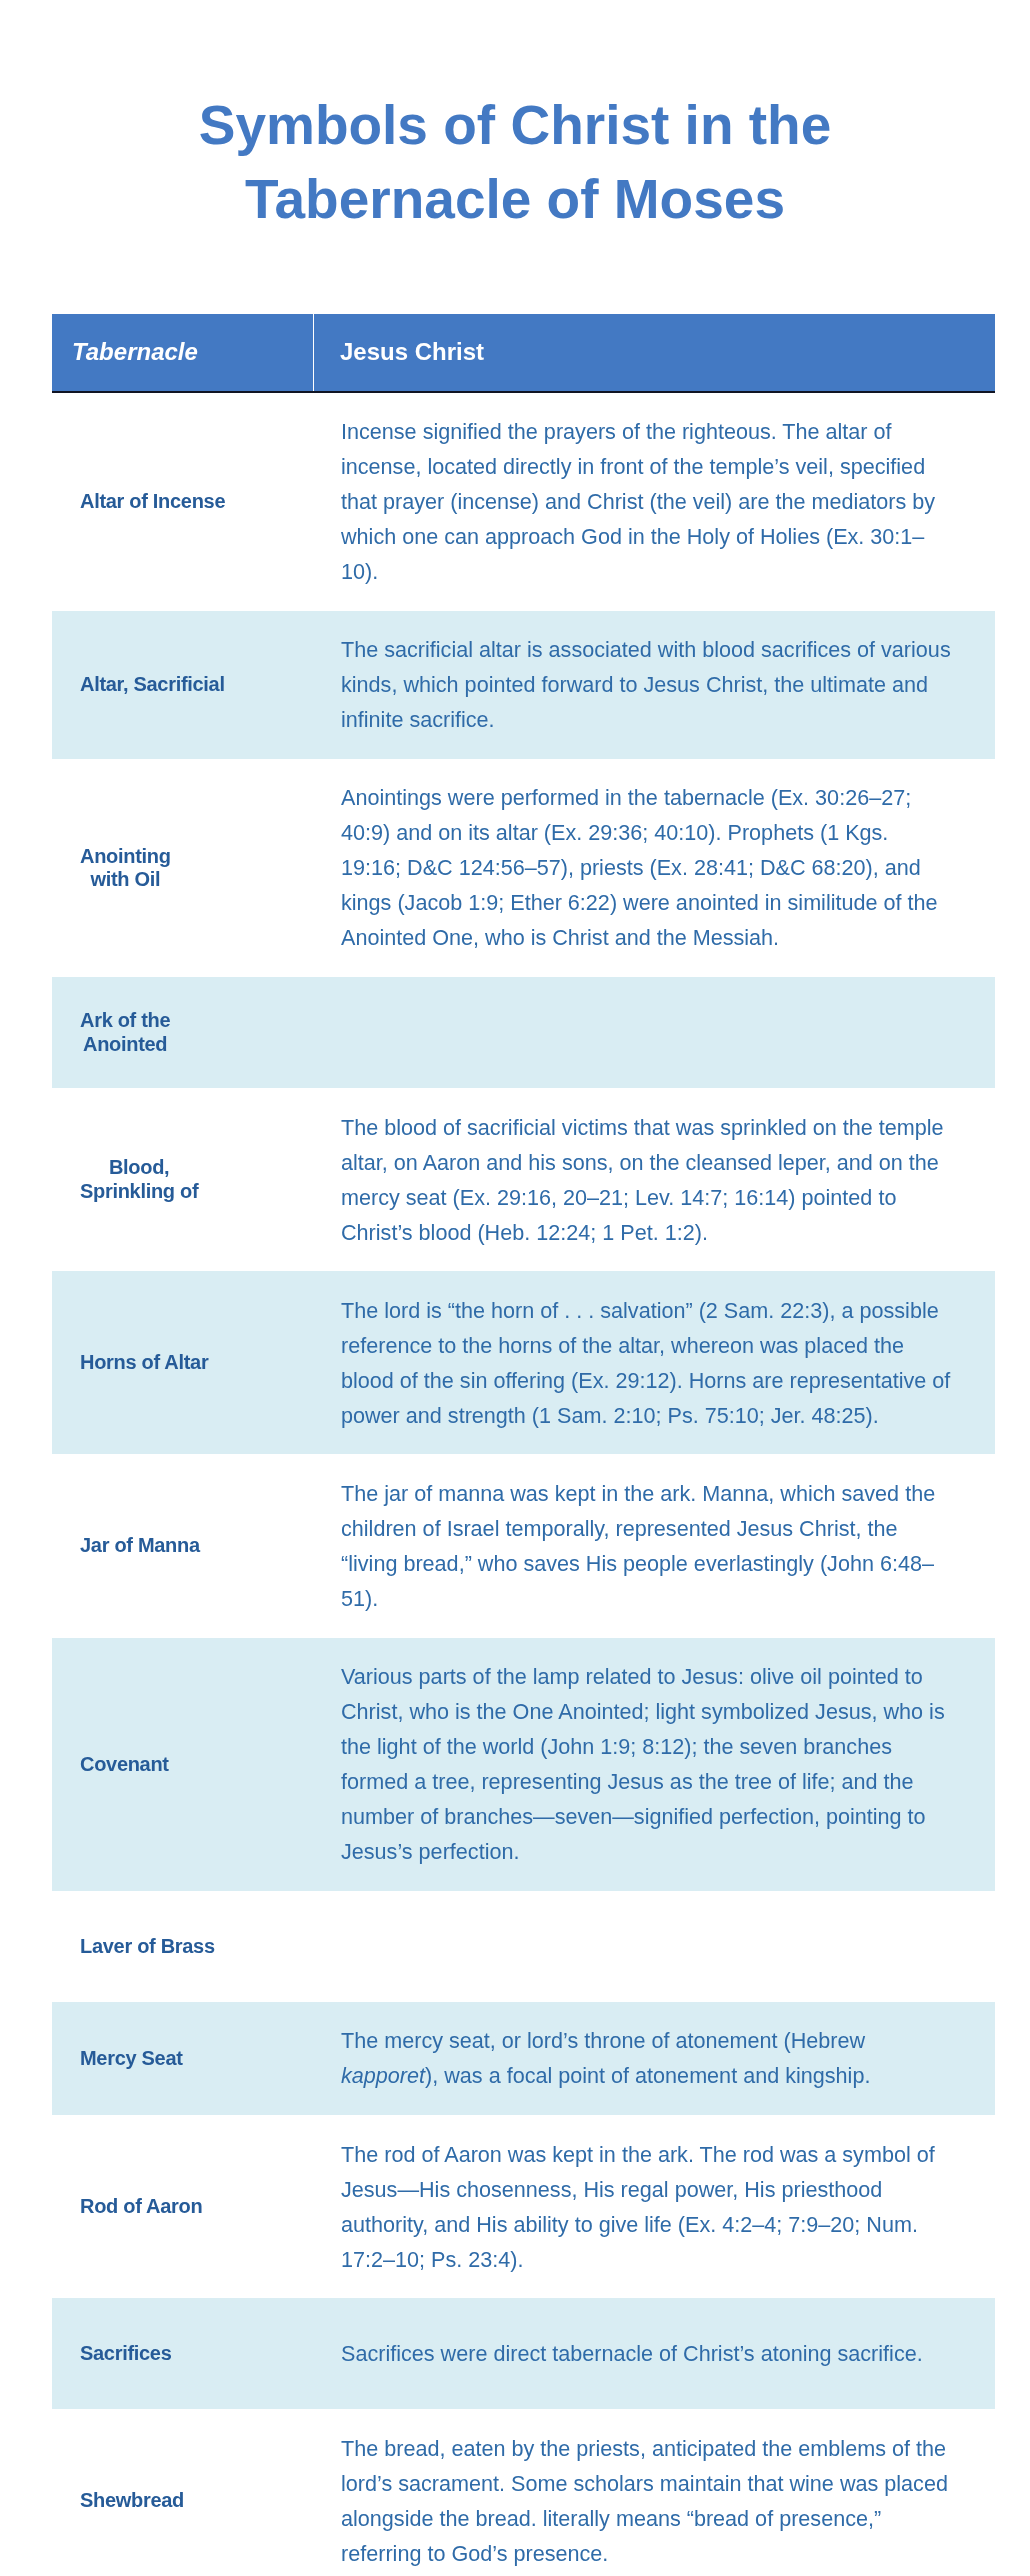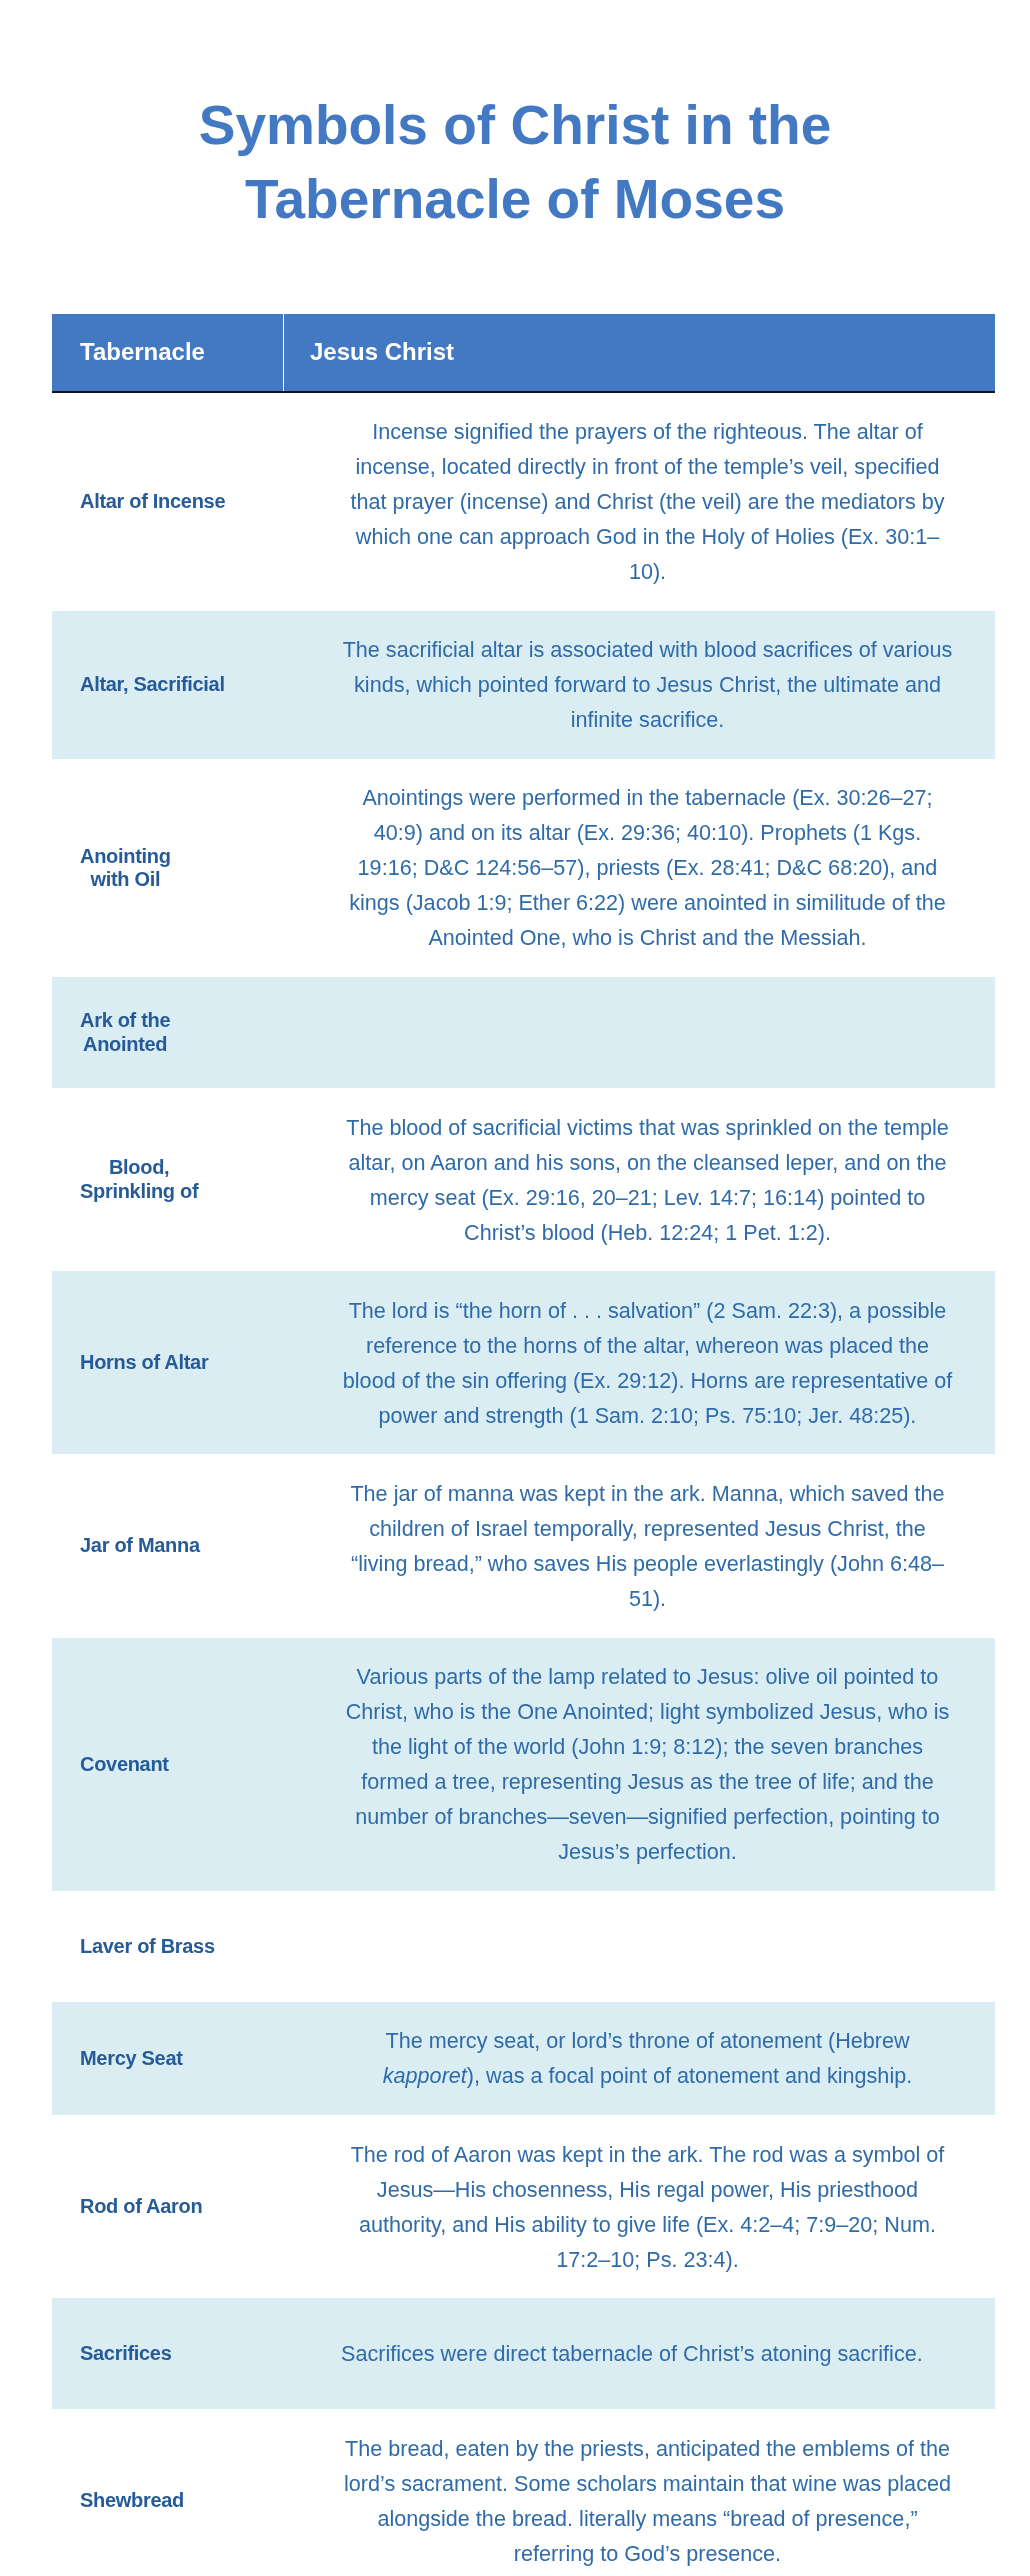--- a/index.html
+++ b/index.html
@@ -35,23 +35,24 @@
   }
   .th {
     display: flex;
     align-items: center;
     color: var(--header-text, #ffffff);
     font-size: 24px;
     font-weight: bold;
     box-sizing: border-box;
   }
   .th-symbol {
-    width: 232px;
-    padding-left: 28px;
+    width: 262px;
+    padding-left: 20px;
     border-right: 1.5px solid var(--header-divider, #ffffff);
+    font-style: italic;
   }
   .th-desc {
     flex: 1;
     padding-left: 26px;
   }
   .row {
     display: flex;
     align-items: stretch;
     min-height: 111px;
     background: #ffffff;
@@ -78,21 +79,20 @@
     box-sizing: border-box;
     padding: 21.6px 36px 21.6px 26px;
     display: flex;
     align-items: center;
     color: var(--body-text, #2f6ba8);
     font-size: 21.6px;
     line-height: 35px;
   }
   .cell-desc .txt {
     max-width: 613px;
-    text-align: center;
   }
   .cell-desc em {
     font-style: italic;
   }
 </style>
 </head>
 <body style="background: rgb(255, 255, 255);">
 
 <h1 class="page-title">Symbols of Christ in the
 Tabernacle of Moses</h1>

